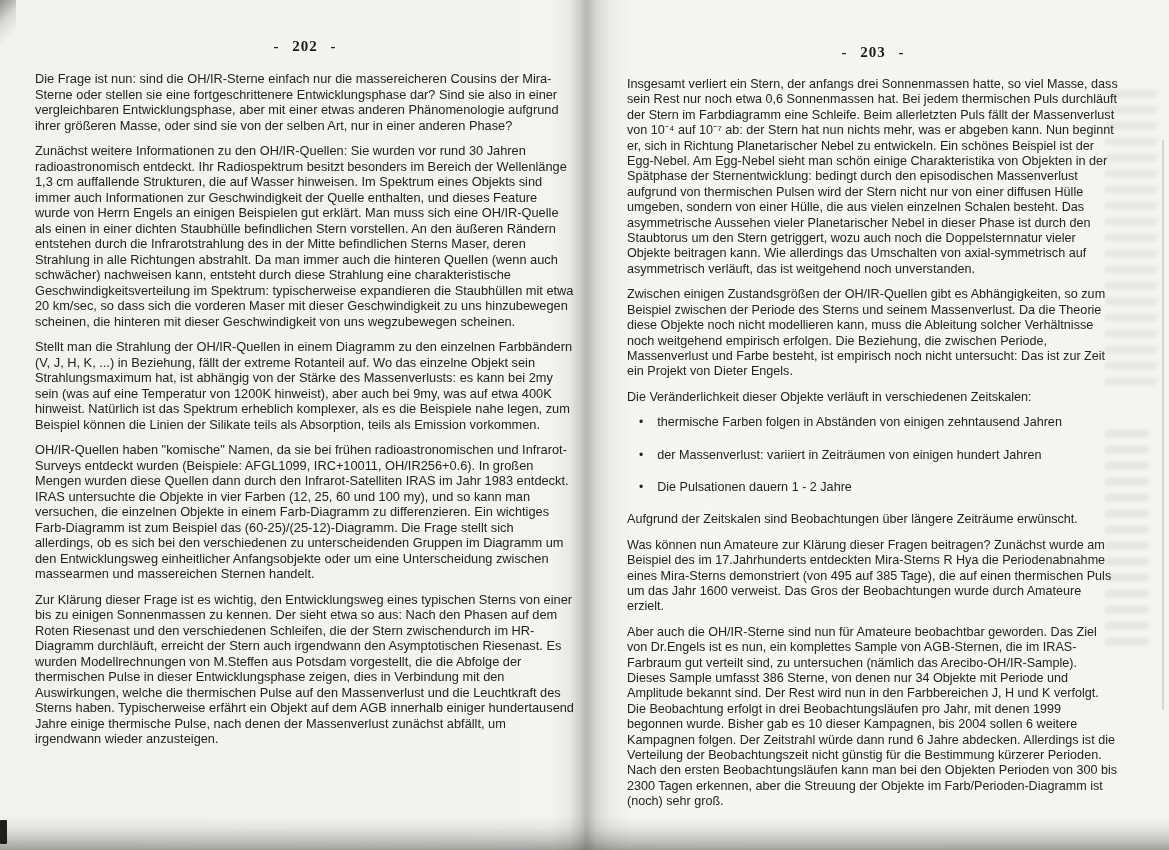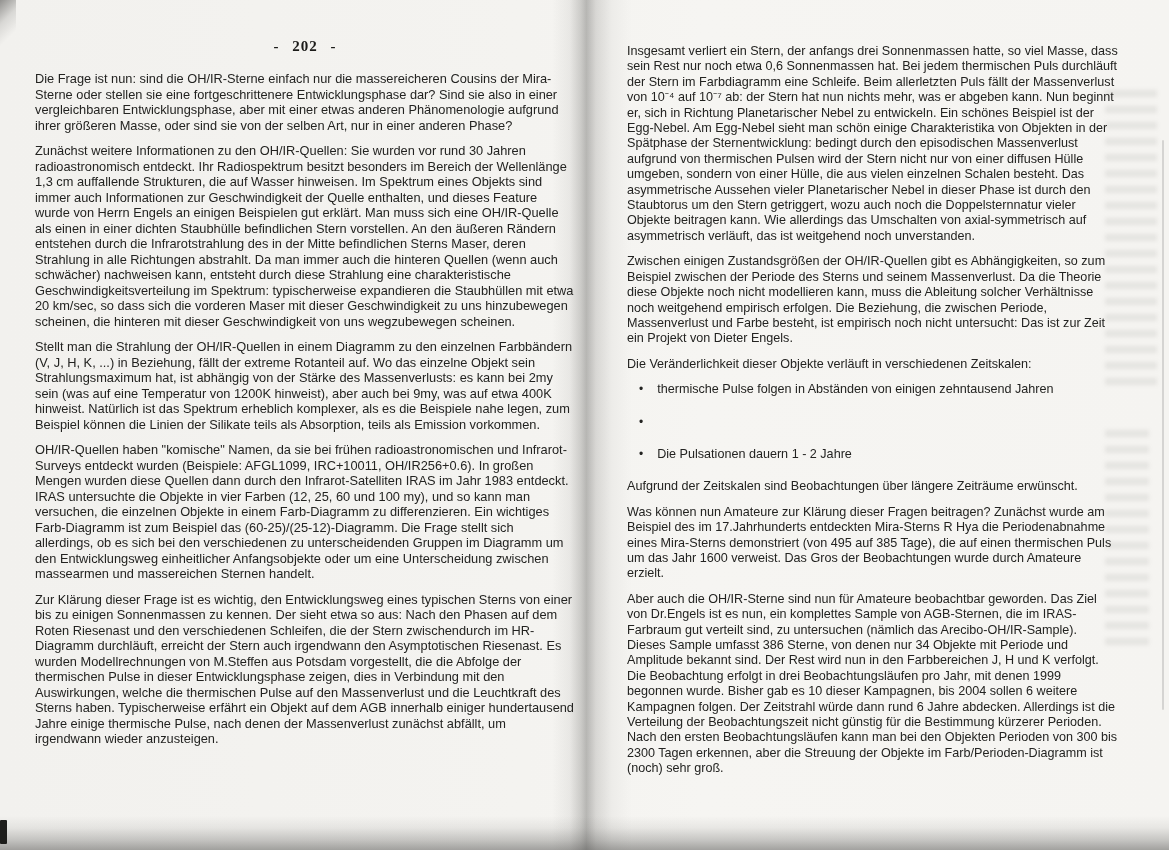--- a/index.html
+++ b/index.html
@@ -86,30 +86,32 @@
   <div class="page-col page-left-col">
     <div class="page-number">- 202 -</div>
     <p class="para">Die Frage ist nun: sind die OH/IR-Sterne einfach nur die massereicheren Cousins der Mira-Sterne oder stellen sie eine fortgeschrittenere Entwicklungsphase dar? Sind sie also in einer vergleichbaren Entwicklungsphase, aber mit einer etwas anderen Phänomenologie aufgrund ihrer größeren Masse, oder sind sie von der selben Art, nur in einer anderen Phase?</p>
     <p class="para">Zunächst weitere Informationen zu den OH/IR-Quellen: Sie wurden vor rund 30 Jahren radioastronomisch entdeckt. Ihr Radiospektrum besitzt besonders im Bereich der Wellenlänge 1,3 cm auffallende Strukturen, die auf Wasser hinweisen. Im Spektrum eines Objekts sind immer auch Informationen zur Geschwindigkeit der Quelle enthalten, und dieses Feature wurde von Herrn Engels an einigen Beispielen gut erklärt. Man muss sich eine OH/IR-Quelle als einen in einer dichten Staubhülle befindlichen Stern vorstellen. An den äußeren Rändern entstehen durch die Infrarotstrahlung des in der Mitte befindlichen Sterns Maser, deren Strahlung in alle Richtungen abstrahlt. Da man immer auch die hinteren Quellen (wenn auch schwächer) nachweisen kann, entsteht durch diese Strahlung eine charakteristische Geschwindigkeitsverteilung im Spektrum: typischerweise expandieren die Staubhüllen mit etwa 20 km/sec, so dass sich die vorderen Maser mit dieser Geschwindigkeit zu uns hinzubewegen scheinen, die hinteren mit dieser Geschwindigkeit von uns wegzubewegen scheinen.</p>
     <p class="para">Stellt man die Strahlung der OH/IR-Quellen in einem Diagramm zu den einzelnen Farbbändern (V, J, H, K, ...) in Beziehung, fällt der extreme Rotanteil auf. Wo das einzelne Objekt sein Strahlungsmaximum hat, ist abhängig von der Stärke des Massenverlusts: es kann bei 2my sein (was auf eine Temperatur von 1200K hinweist), aber auch bei 9my, was auf etwa 400K hinweist. Natürlich ist das Spektrum erheblich komplexer, als es die Beispiele nahe legen, zum Beispiel können die Linien der Silikate teils als Absorption, teils als Emission vorkommen.</p>
     <p class="para">OH/IR-Quellen haben "komische" Namen, da sie bei frühen radioastronomischen und Infrarot-Surveys entdeckt wurden (Beispiele: AFGL1099, IRC+10011, OH/IR256+0.6). In großen Mengen wurden diese Quellen dann durch den Infrarot-Satelliten IRAS im Jahr 1983 entdeckt. IRAS untersuchte die Objekte in vier Farben (12, 25, 60 und 100 my), und so kann man versuchen, die einzelnen Objekte in einem Farb-Diagramm zu differenzieren. Ein wichtiges Farb-Diagramm ist zum Beispiel das (60-25)/(25-12)-Diagramm. Die Frage stellt sich allerdings, ob es sich bei den verschiedenen zu unterscheidenden Gruppen im Diagramm um den Entwicklungsweg einheitlicher Anfangsobjekte oder um eine Unterscheidung zwischen massearmen und massereichen Sternen handelt.</p>
     <p class="para">Zur Klärung dieser Frage ist es wichtig, den Entwicklungsweg eines typischen Sterns von einer bis zu einigen Sonnenmassen zu kennen. Der sieht etwa so aus: Nach den Phasen auf dem Roten Riesenast und den verschiedenen Schleifen, die der Stern zwischendurch im HR-Diagramm durchläuft, erreicht der Stern auch irgendwann den Asymptotischen Riesenast. Es wurden Modellrechnungen von M.Steffen aus Potsdam vorgestellt, die die Abfolge der thermischen Pulse in dieser Entwicklungsphase zeigen, dies in Verbindung mit den Auswirkungen, welche die thermischen Pulse auf den Massenverlust und die Leuchtkraft des Sterns haben. Typischerweise erfährt ein Objekt auf dem AGB innerhalb einiger hundertausend Jahre einige thermische Pulse, nach denen der Massenverlust zunächst abfällt, um irgendwann wieder anzusteigen.</p>
   </div>
 
   <div class="page-col page-right-col">
+    <div class="page-number">- 203 -</div>
     <p class="para">Insgesamt verliert ein Stern, der anfangs drei Sonnenmassen hatte, so viel Masse, dass sein Rest nur noch etwa 0,6 Sonnenmassen hat. Bei jedem thermischen Puls durchläuft der Stern im Farbdiagramm eine Schleife. Beim allerletzten Puls fällt der Massenverlust von 10⁻⁴ auf 10⁻⁷ ab: der Stern hat nun nichts mehr, was er abgeben kann. Nun beginnt er, sich in Richtung Planetarischer Nebel zu entwickeln. Ein schönes Beispiel ist der Egg-Nebel. Am Egg-Nebel sieht man schön einige Charakteristika von Objekten in der Spätphase der Sternentwicklung: bedingt durch den episodischen Massenverlust aufgrund von thermischen Pulsen wird der Stern nicht nur von einer diffusen Hülle umgeben, sondern von einer Hülle, die aus vielen einzelnen Schalen besteht. Das asymmetrische Aussehen vieler Planetarischer Nebel in dieser Phase ist durch den Staubtorus um den Stern getriggert, wozu auch noch die Doppelsternnatur vieler Objekte beitragen kann. Wie allerdings das Umschalten von axial-symmetrisch auf asymmetrisch verläuft, das ist weitgehend noch unverstanden.</p>
     <p class="para">Zwischen einigen Zustandsgrößen der OH/IR-Quellen gibt es Abhängigkeiten, so zum Beispiel zwischen der Periode des Sterns und seinem Massenverlust. Da die Theorie diese Objekte noch nicht modellieren kann, muss die Ableitung solcher Verhältnisse noch weitgehend empirisch erfolgen. Die Beziehung, die zwischen Periode, Massenverlust und Farbe besteht, ist empirisch noch nicht untersucht: Das ist zur Zeit ein Projekt von Dieter Engels.</p>
     <p class="para">Die Veränderlichkeit dieser Objekte verläuft in verschiedenen Zeitskalen:</p>
     <ul class="bullet-list">
       <li class="bullet-item">
         <span class="bullet-dot">•</span>
-        <span>thermische Pulse folgen in Abständen von einigen zehntausend Jahren</span>
+        <span>thermische Farben folgen in Abständen von einigen zehntausend Jahren</span>
       </li>
       <li class="bullet-item">
         <span class="bullet-dot">•</span>
+        <span>der Massenverlust: variiert in Zeiträumen von einigen hundert Jahren</span>
       </li>
       <li class="bullet-item">
         <span class="bullet-dot">•</span>
         <span>Die Pulsationen dauern 1 - 2 Jahre</span>
       </li>
     </ul>
     <p class="para">Aufgrund der Zeitskalen sind Beobachtungen über längere Zeiträume erwünscht.</p>
     <p class="para">Was können nun Amateure zur Klärung dieser Fragen beitragen? Zunächst wurde am Beispiel des im 17.Jahrhunderts entdeckten Mira-Sterns R Hya die Periodenabnahme eines Mira-Sterns demonstriert (von 495 auf 385 Tage), die auf einen thermischen Puls um das Jahr 1600 verweist. Das Gros der Beobachtungen wurde durch Amateure erzielt.</p>
     <p class="para">Aber auch die OH/IR-Sterne sind nun für Amateure beobachtbar geworden. Das Ziel von Dr.Engels ist es nun, ein komplettes Sample von AGB-Sternen, die im IRAS-Farbraum gut verteilt sind, zu untersuchen (nämlich das Arecibo-OH/IR-Sample). Dieses Sample umfasst 386 Sterne, von denen nur 34 Objekte mit Periode und Amplitude bekannt sind. Der Rest wird nun in den Farbbereichen J, H und K verfolgt. Die Beobachtung erfolgt in drei Beobachtungsläufen pro Jahr, mit denen 1999 begonnen wurde. Bisher gab es 10 dieser Kampagnen, bis 2004 sollen 6 weitere Kampagnen folgen. Der Zeitstrahl würde dann rund 6 Jahre abdecken. Allerdings ist die Verteilung der Beobachtungszeit nicht günstig für die Bestimmung kürzerer Perioden. Nach den ersten Beobachtungsläufen kann man bei den Objekten Perioden von 300 bis 2300 Tagen erkennen, aber die Streuung der Objekte im Farb/Perioden-Diagramm ist (noch) sehr groß.</p>
   </div>

